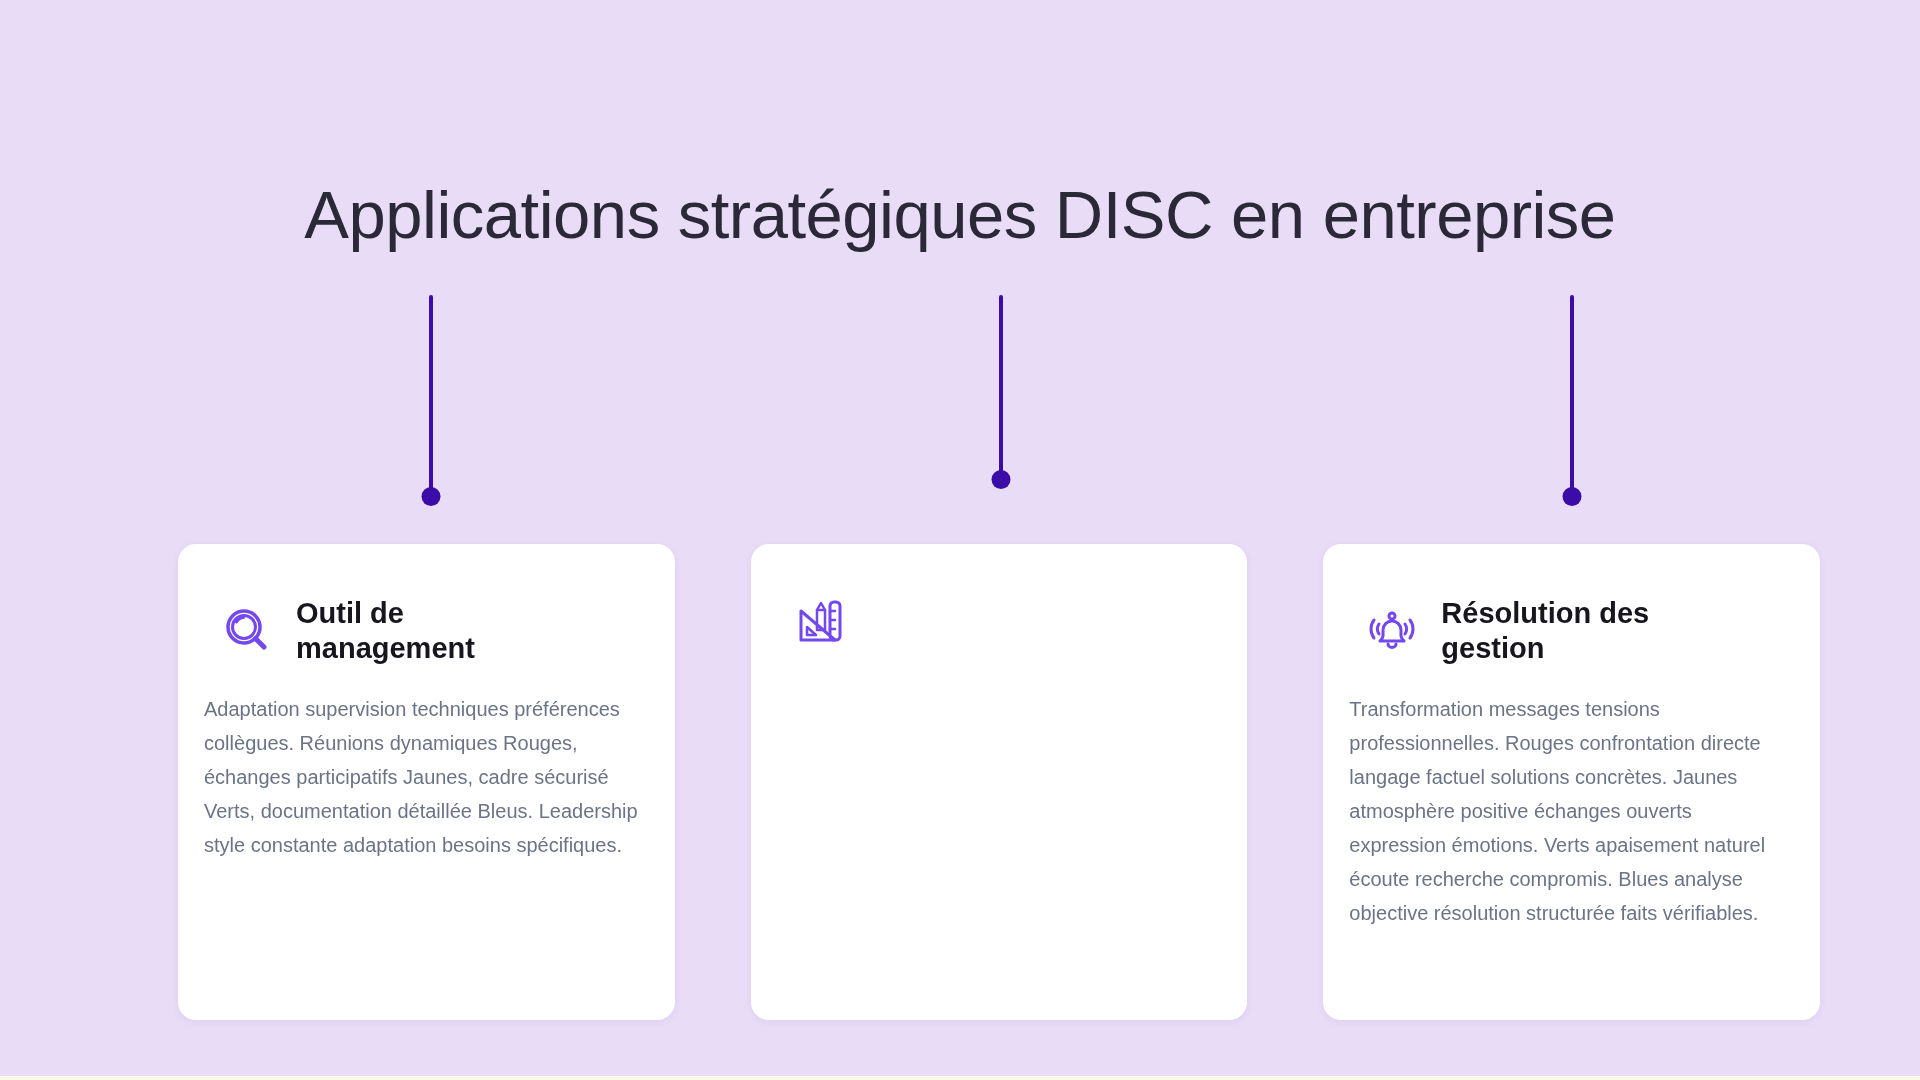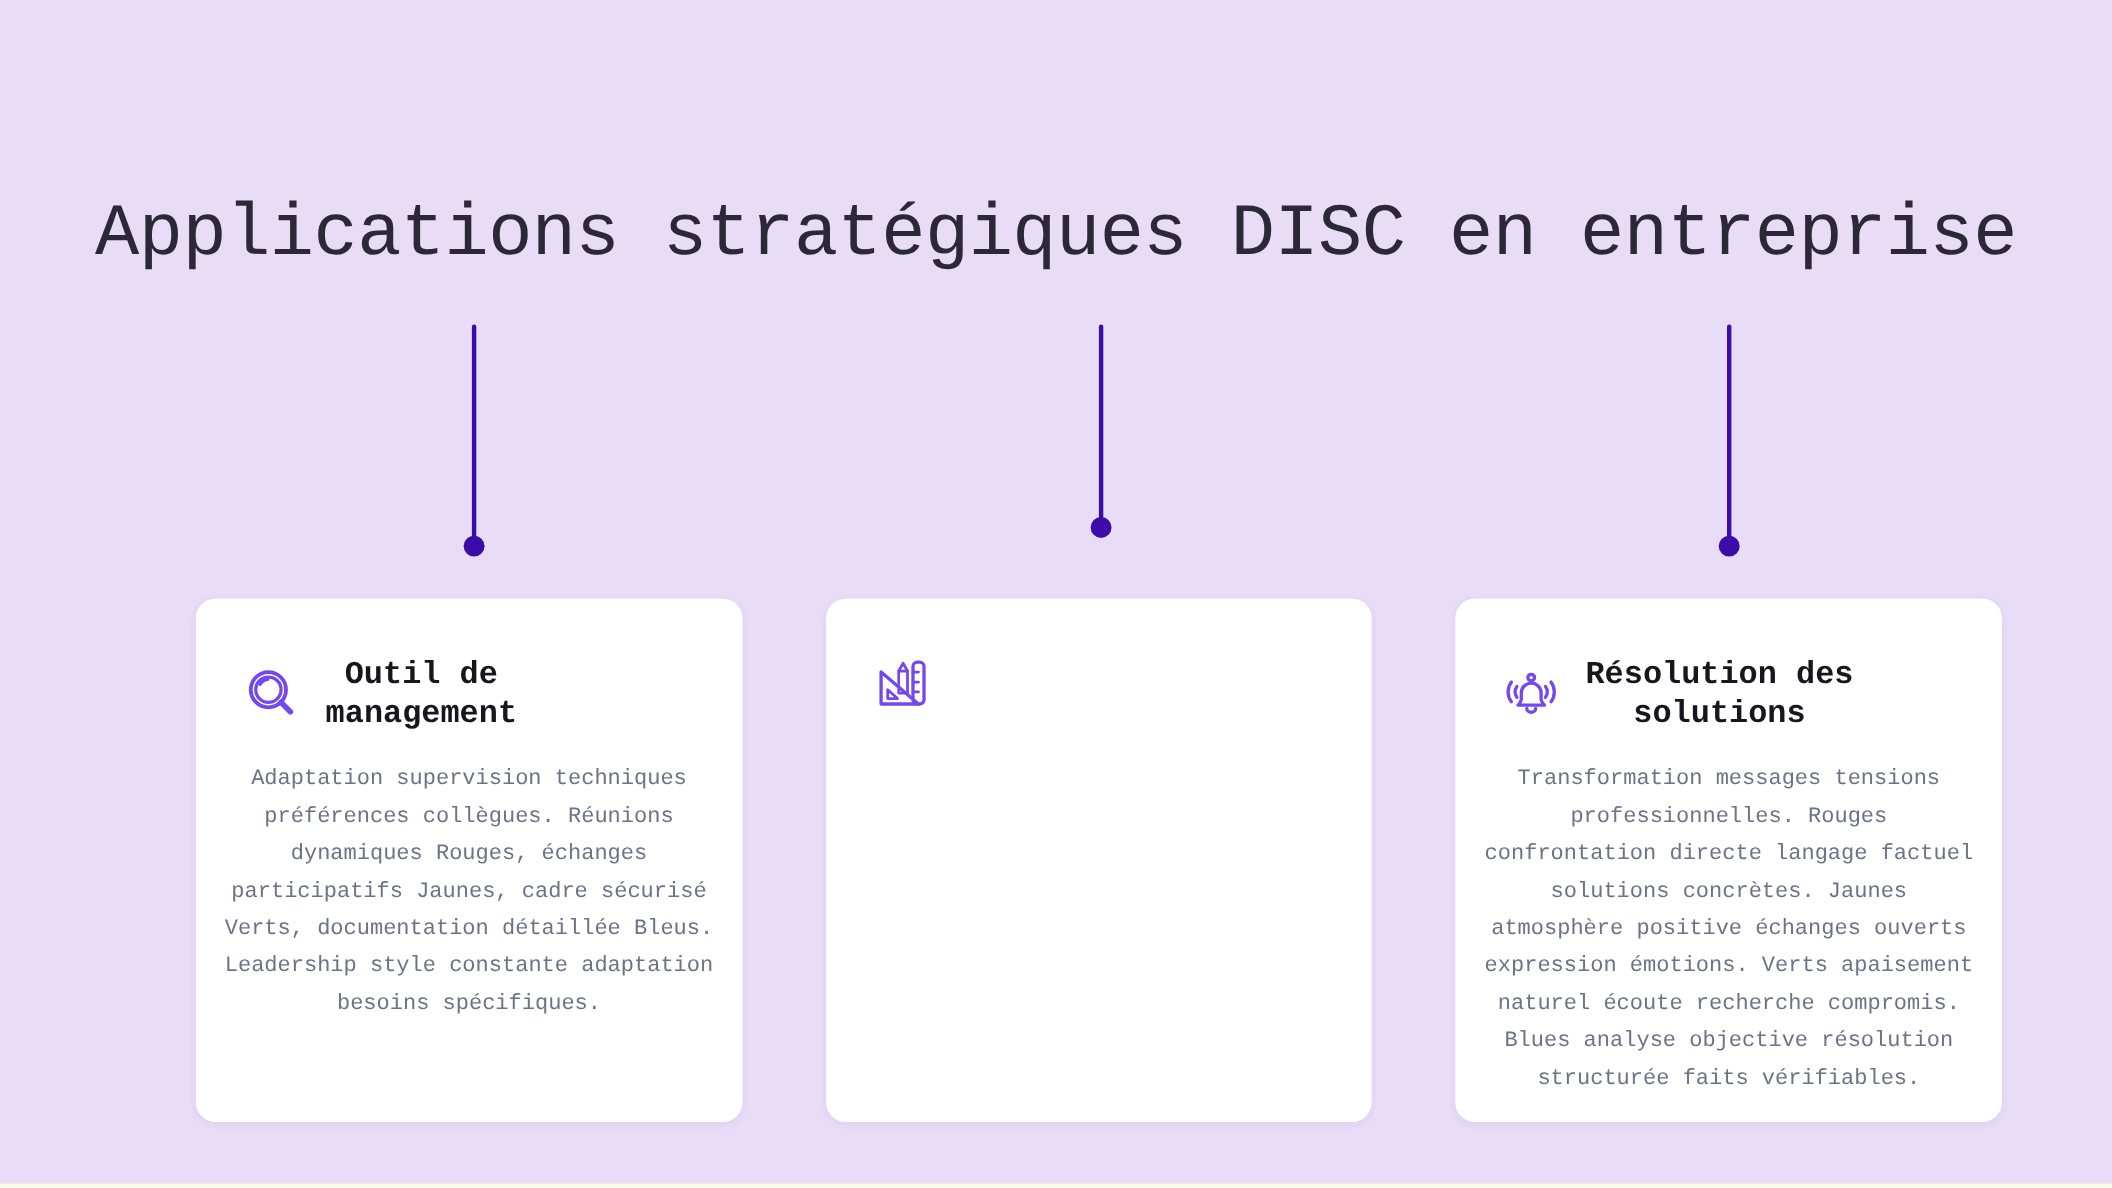--- a/index.html
+++ b/index.html
@@ -1,21 +1,21 @@
 <!DOCTYPE html>
 <html style="--background: #e8dcf7; --card-background: #ffffff; --connector: #3c0ca8; --icon: #7448ef; --title-text: #2b2937; --card-title-text: #17161f; --body-text: #6b7386; --bottom-strip: #fafbe6;"><head>
 <meta charset="utf-8">
 <style>
   * { margin:0; padding:0; box-sizing:border-box; }
   html,body { width:1920px; height:1080px; }
   body { font-family:"Liberation Sans", sans-serif; background:#e8dcf7; }
 
   .slide {
     position:relative; width:1920px; height:1080px;
-    background:var(--background,#e8dcf7); overflow:hidden;font-family:Liberation Mono, monospace;
+    background:var(--background,#e8dcf7); overflow:hidden;
   }
 
   .main-title {
     position:absolute; top:178px; left:0; width:100%;
     text-align:center; font-size:67px; line-height:1.1; font-weight:500;
     color:var(--title-text,#2b2937); letter-spacing:-0.5px;
   }
 
   .connector {
     position:absolute; width:4px; border-radius:2px;
@@ -32,21 +32,20 @@
 
   .cards {
     position:absolute; left:178px; top:544px; width:1642px;
     display:flex; gap:76px;
   }
   .card {
     flex:1; height:476px; border-radius:18px;
     background:var(--card-background,#ffffff);
     padding:52px 26px 0 26px;
     box-shadow:0 2px 8px rgba(80,40,140,0.06);
-    text-align:center;
   }
   .card-header { display:flex; align-items:center; gap:24px; padding-left:18px; }
   .card-icon { width:50px; height:50px; flex:0 0 50px; }
   .card-icon svg {
     display:block; width:50px; height:50px;
     stroke:var(--icon,#7448ef); fill:none;
     stroke-linecap:round; stroke-linejoin:round;
   }
   .card-title {
     font-size:29px; font-weight:600; line-height:35px;
@@ -121,21 +120,21 @@
             <circle cx="25" cy="10" r="3" stroke-width="3"></circle>
             <path d="M16,30 V24 a9,9 0 0 1 18,0 v6 q0.5,3 3,5 H13 q2.5,-2 3,-5 Z" stroke-width="3"></path>
             <path d="M21,38 a4,3.5 0 0 0 8,0" stroke-width="3"></path>
             <path d="M7,14 a15,15 0 0 0 0,18" stroke-width="3"></path>
             <path d="M12,18 a9,9 0 0 0 0,10" stroke-width="3"></path>
             <path d="M43,14 a15,15 0 0 1 0,18" stroke-width="3"></path>
             <path d="M38,18 a9,9 0 0 1 0,10" stroke-width="3"></path>
           </svg>
         </span>
         <h2 class="card-title">Résolution des
-solutions</h2>
+gestion</h2>
       </div>
       <p class="card-body">Transformation messages tensions professionnelles. Rouges confrontation directe langage factuel solutions concrètes. Jaunes atmosphère positive échanges ouverts expression émotions. Verts apaisement naturel écoute recherche compromis. Blues analyse objective résolution structurée faits vérifiables.</p>
     </div>
 
   </div>
 
   <div class="bottom-strip"></div>
 
 </div>
 

